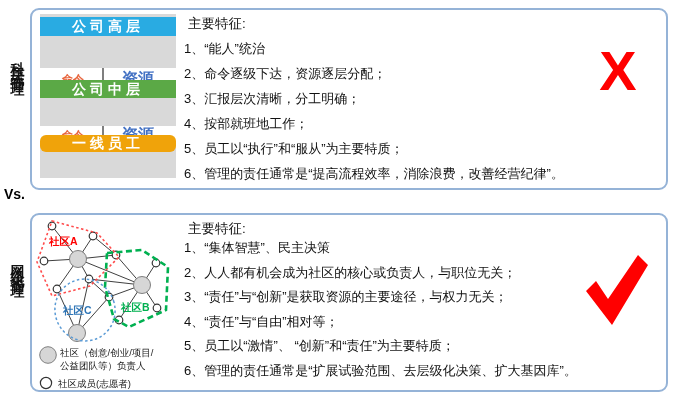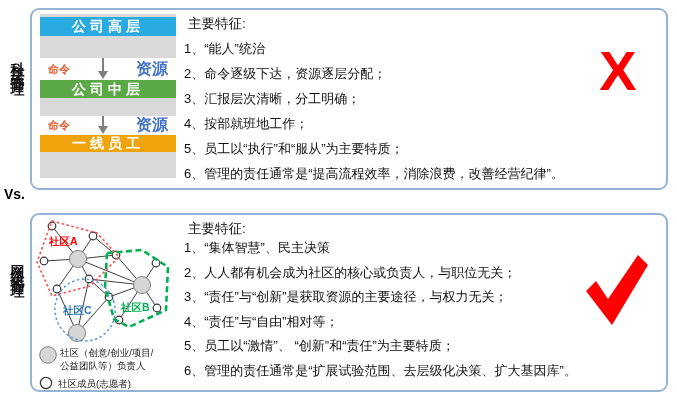--- a/index.html
+++ b/index.html
@@ -15,23 +15,23 @@
   #side-label-top{top:51px;}
   #side-label-bottom{top:253px;}
   #vs-label{position:absolute;left:4px;top:186px;font-weight:bold;font-size:14px;color:#000000;}
 
   
   .org-col{position:absolute;left:8px;top:4px;width:136px;height:164px;background:#D9D9D9;}
   .org-bar{position:absolute;left:8px;width:136px;color:#fff;font-weight:bold;font-size:14px;
     letter-spacing:4px;text-align:center;}
   #bar-top{top:7px;height:19px;line-height:19px;background:#29ABE2;}
   #bar-mid{top:70px;height:18px;line-height:18px;background:#5BA946;}
-  #bar-bottom{top:125px;height:17px;line-height:17px;background:#F0A30A;}
+  #bar-bottom{top:125px;height:17px;line-height:17px;background:#F0A30A;border-radius:6px;}
   .flow-gap{position:absolute;left:8px;width:136px;background:#fff;display:flex;align-items:center;
-    justify-content:center;gap:27px;}
+    justify-content:center;gap:13px;margin-top:10px;}
   #flow-gap-1{top:48px;height:22px;}
   #flow-gap-2{top:106px;height:19px;}
   .flow-cmd{font-size:11px;font-weight:bold;color:#E8643C;}
   .flow-res{font-size:16px;font-weight:bold;color:#4472C4;}
 
   
   .features{position:absolute;left:152px;top:0;width:495px;}
   .features-title{position:absolute;top:5px;left:4px;font-size:13.5px;color:#111;}
   .feature-item{position:absolute;left:0;width:495px;font-size:13px;color:#111;white-space:nowrap;}
   #panel-top .feature-item{height:25px;line-height:25px;}

